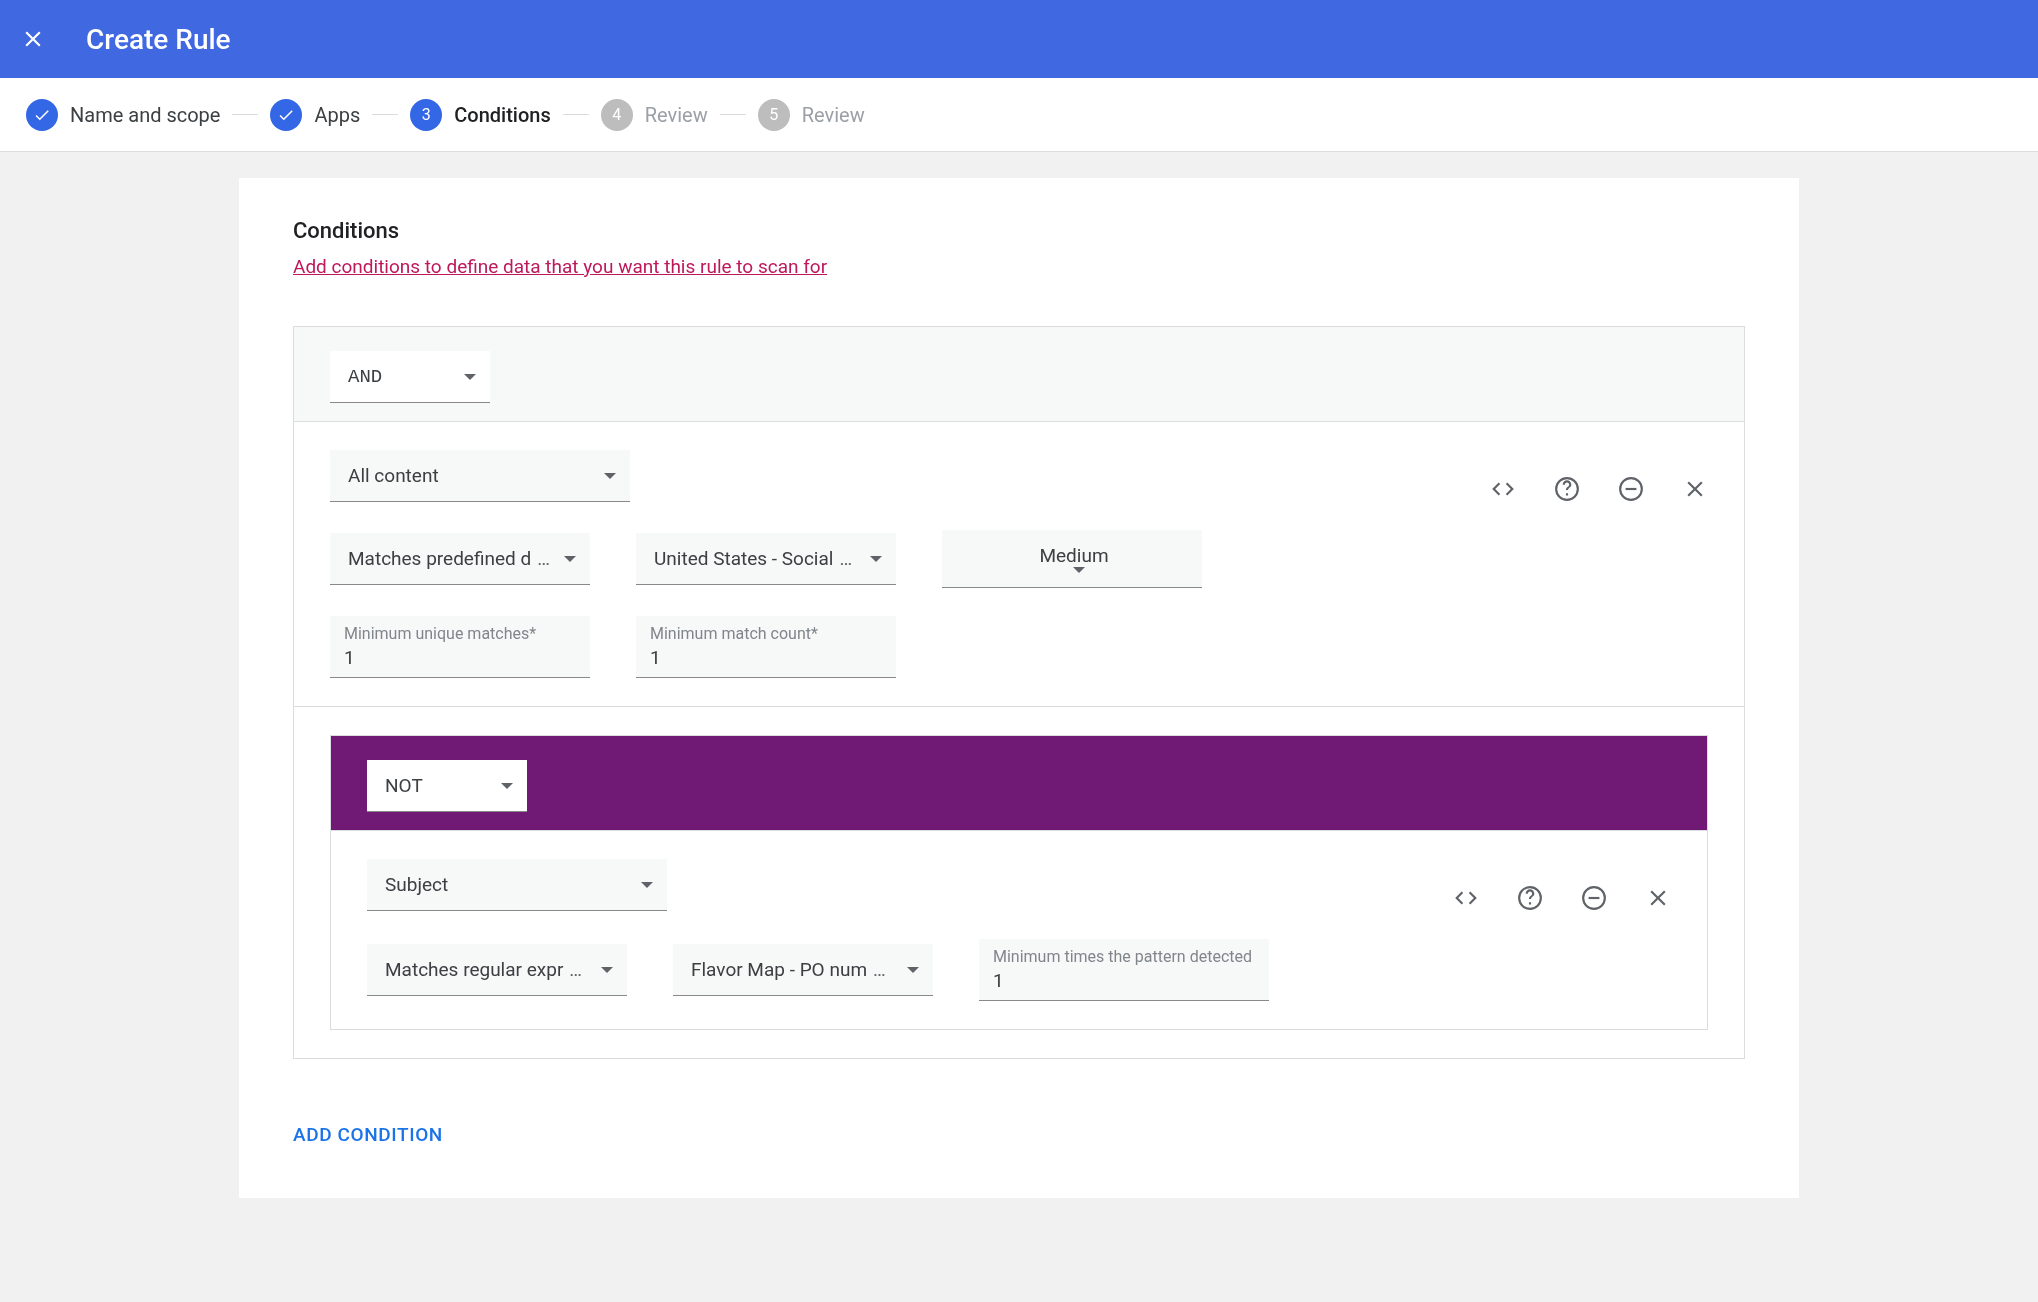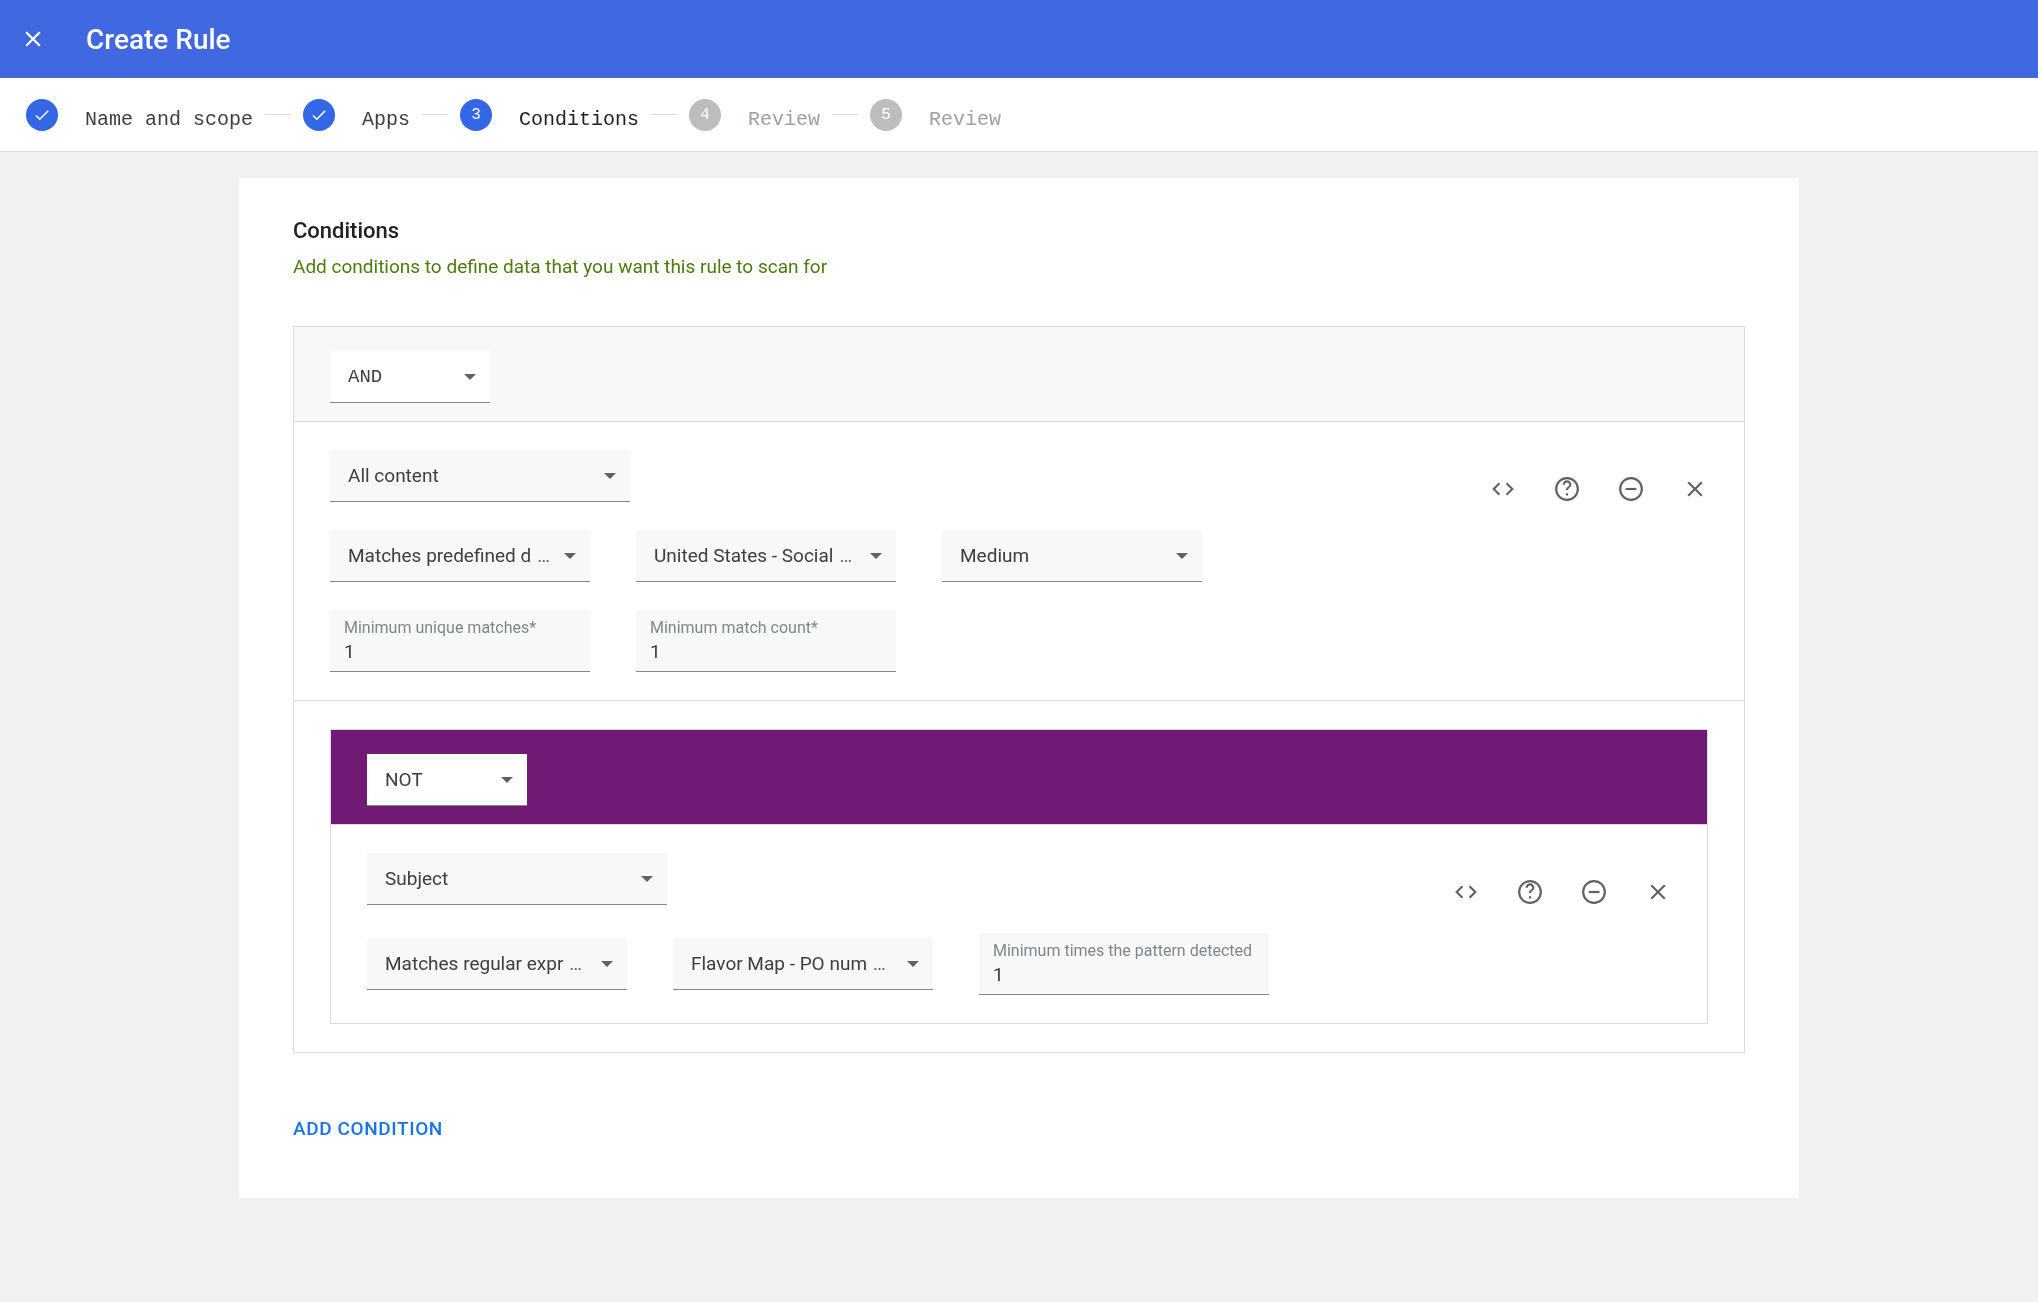--- a/index.html
+++ b/index.html
@@ -30,23 +30,22 @@
     background: white;
     height: 74px;
     display: flex;
     align-items: center;
     padding: 0 26px;
     border-bottom: 1px solid #dadce0;
     gap: 12px;
   }
   .step {
     display: flex;
-    align-items: flex-end;
-    gap: 27px;
-    font-family: Liberation Mono, monospace;
+    align-items: center;
+    gap: 12px;
   }
   .step-badge {
     width: 32px;
     height: 32px;
     border-radius: 50%;
     display: flex;
     align-items: center;
     justify-content: center;
     font-size: 16px;
     color: white;
@@ -79,22 +78,23 @@
     padding: 40px 54px;
   }
   .card-title {
     font-size: 22px;
     font-weight: 500;
     color: #202124;
     margin-bottom: 12px;
   }
   .card-subtitle {
     font-size: 19px;
-    color: #4d7c0f;
+    color: #be185d;
     margin-bottom: 48px;
+    text-decoration: underline;
   }
   
   .group-block {
     border: 1px solid #dadce0;
     margin-bottom: 24px;
   }
   .group-header {
     background: #f7f8f8;
     padding: 24px 36px 18px;
     border-bottom: 1px solid #dadce0;
@@ -291,21 +291,21 @@
 
         <div class="row">
           <div class="dropdown" style="width:260px;">
             <span class="dd-text"><span>Matches predefined d</span><span class="dd-ellipsis">…</span></span>
             <span class="dd-caret"></span>
           </div>
           <div class="dropdown" style="width:260px;">
             <span class="dd-text"><span>United States - Social</span><span class="dd-ellipsis">…</span></span>
             <span class="dd-caret"></span>
           </div>
-          <div class="dropdown" style="width:260px;">
+          <div class="dropdown" style="width:260px;flex-direction:column;">
             <span class="dd-text">Medium</span>
             <span class="dd-caret"></span>
           </div>
         </div>
 
         <div class="row">
           <div class="text-field">
             <span class="tf-label">Minimum unique matches*</span>
             <span class="tf-value">1</span>
           </div>

